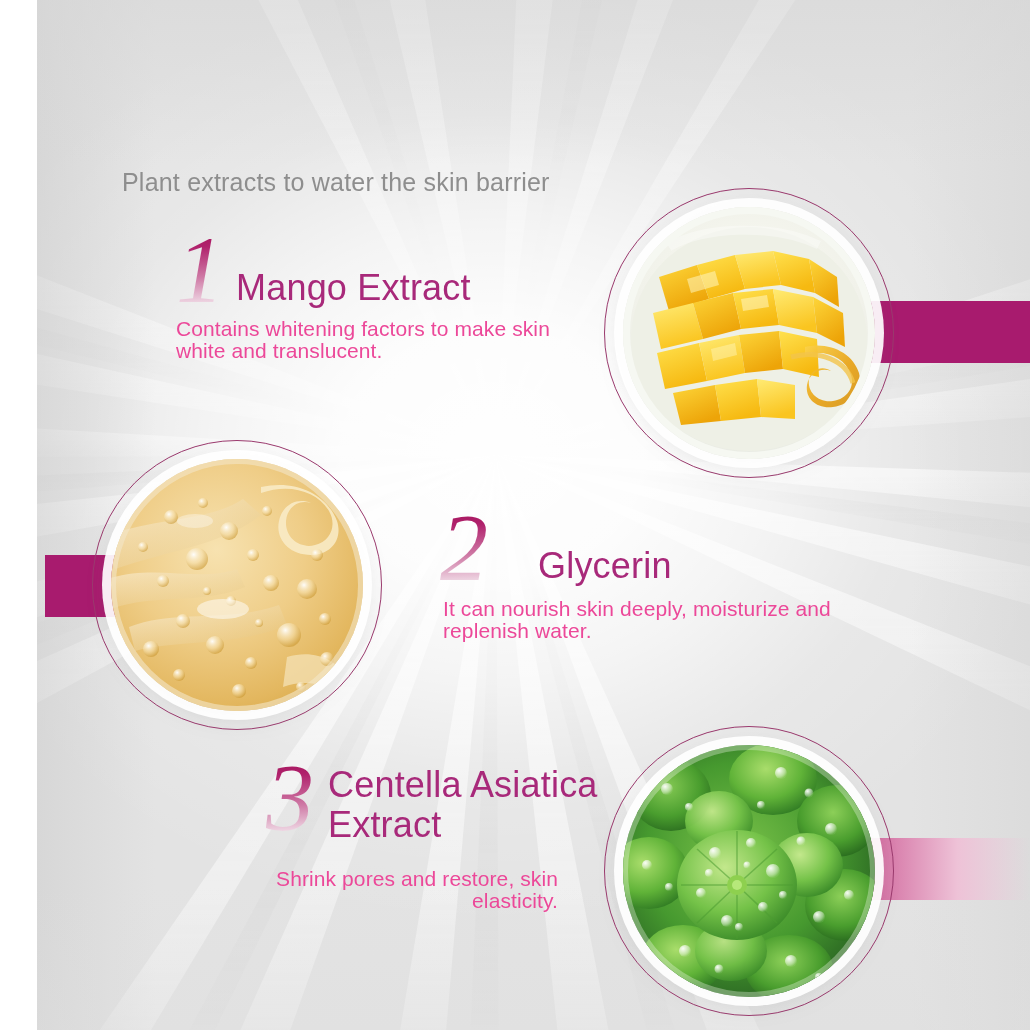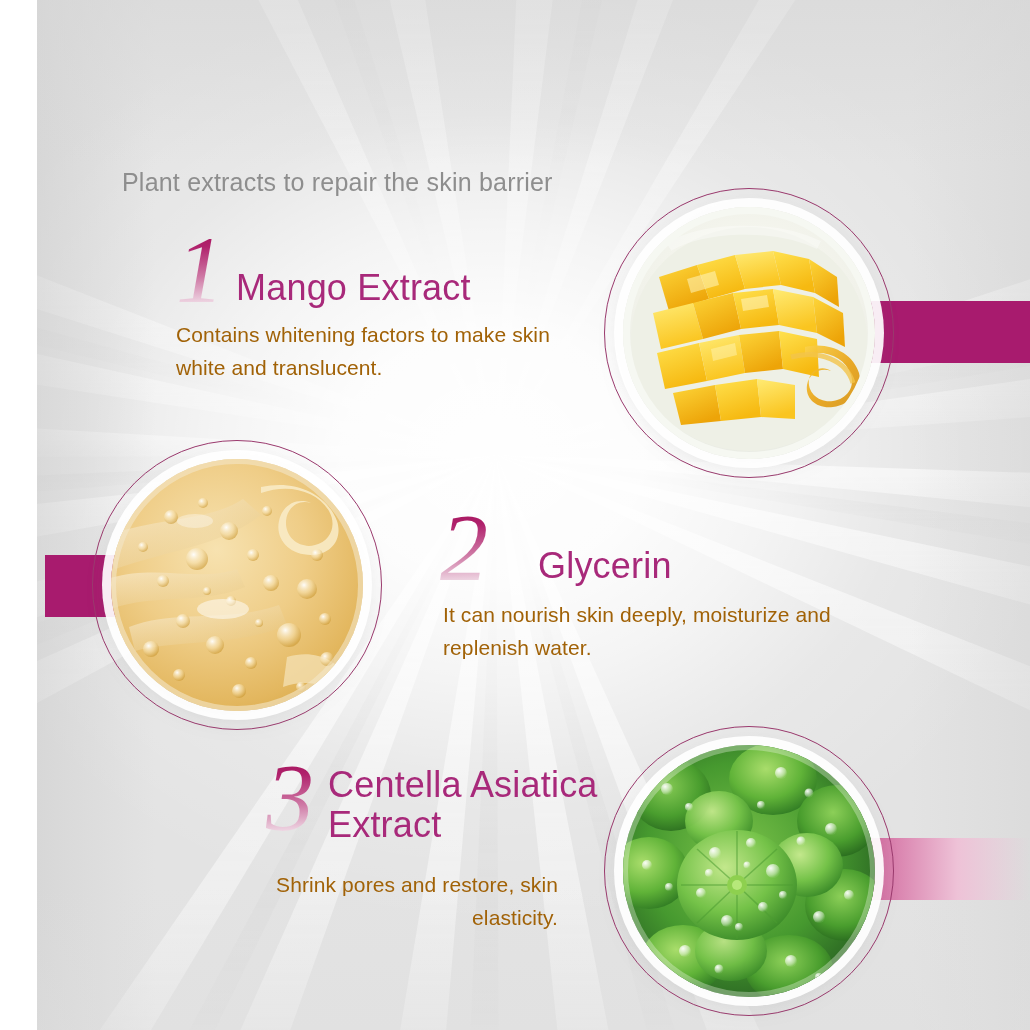--- a/index.html
+++ b/index.html
@@ -67,21 +67,21 @@
     color:transparent;-webkit-text-fill-color:transparent;
     user-select:none;
   }
   .item-title{
     position:absolute;
     font-size:36px;line-height:40px;color:#a8297a;font-weight:400;
     letter-spacing:.2px;
   }
   .item-body{
     position:absolute;
-    font-size:21px;line-height:33px;color:#a16207;font-weight:400;
+    font-size:21px;line-height:22px;color:#ec4899;font-weight:400;
     letter-spacing:.1px;
   }
 
   
   #num1{left:176px;top:222px;}
   #title1{left:236px;top:268px;width:420px;}
   #body1{left:176px;top:318px;width:400px;}
   
   #num2{left:440px;top:500px;}
   #title2{left:538px;top:546px;width:420px;}
@@ -414,21 +414,21 @@
         <ellipse cx="126" cy="126" rx="124" ry="124" fill="none" stroke="#eef6e6" stroke-width="6" opacity=".35"></ellipse>
       </svg>
     </div>
   </div>
 
   <div class="layer-text">
 
     <h1 class="headline">
     </h1>
 
-    <p class="subtitle">Plant extracts to repair the skin barrier</p>
+    <p class="subtitle">Plant extracts to water the skin barrier</p>
 
     <div class="num" id="num1">1</div>
     <div class="item-title" id="title1">Mango Extract</div>
     <div class="item-body" id="body1">Contains whitening factors to make skin white and translucent.</div>
 
     <div class="num" id="num2">2</div>
     <div class="item-title" id="title2">Glycerin</div>
     <div class="item-body" id="body2">It can nourish skin deeply, moisturize and replenish water.</div>
 
     <div class="num" id="num3">3</div>

